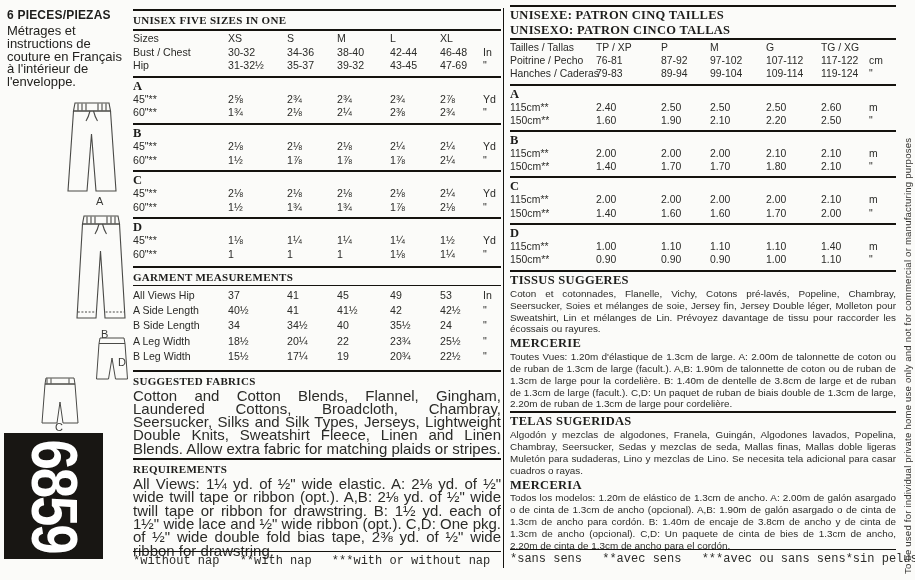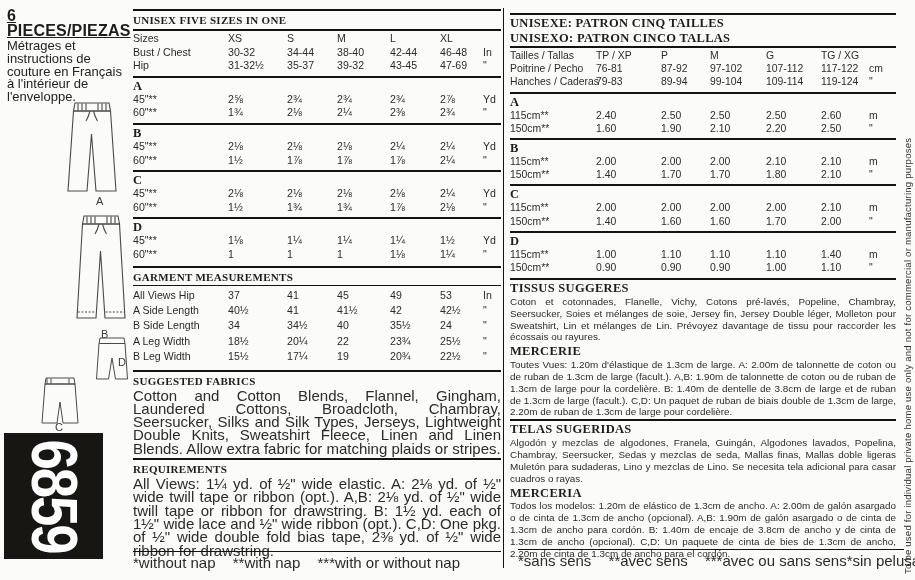--- a/index.html
+++ b/index.html
@@ -1,21 +1,21 @@
 <!DOCTYPE html>
 <html><head>
 <meta charset="utf-8">
 <style>
   html,body{margin:0;padding:0;}
   body{width:915px;height:580px;background:#fbfbf9;position:relative;overflow:hidden;
        font-family:"Liberation Sans",sans-serif;color:#1d1d1b;}
   
   #left-col{position:absolute;left:7px;top:8px;width:122px;}
   #mid-col{position:absolute;left:133px;top:8px;width:368px;}
-  #intl-col{position:absolute;left:510px;top:12px;width:386px;}
+  #intl-col{position:absolute;left:510px;top:4px;width:386px;}
   #divider{position:absolute;left:503px;top:8px;height:560px;border-left:1.5px solid #15130f;}
   
   .rl2{border-top:2.4px solid #15130f;margin:1px 0;}
   .rl1{border-top:1.1px solid #15130f;margin:0 0 2px;}
   
   .st{font-family:"Liberation Serif",serif;font-weight:bold;font-size:11px;line-height:16px;
       letter-spacing:.3px;margin:0;}
   .st.sm{font-size:12.5px;line-height:14.5px;}
   
   .grid{display:grid;}
@@ -23,33 +23,33 @@
   .intl{grid-template-columns:86px 65px 49px 56px 55px 48px 1fr;}
   .c{font-size:10.6px;line-height:13.6px;white-space:nowrap;color:#2b2b28;}
   .meas .c{line-height:15.4px;}
   .intl .c{font-size:10.4px;line-height:13.2px;}
   .sect{grid-column:1/-1;border-top:2.2px solid #15130f;margin-top:3px;padding-top:2px;
         font-family:"Liberation Serif",serif;font-weight:bold;font-size:12.5px;line-height:13px;}
   
   .para{font-size:15px;line-height:13.3px;text-align:justify;margin:0 0 3px;color:#2b2b28;}
   .intl-para{font-size:9.9px;line-height:11.9px;text-align:justify;margin:0 0 1px;color:#2b2b28;}
   
-  #pieces-line{font-weight:bold;font-size:16px;line-height:15px;letter-spacing:.2px;text-decoration:underline;}
+  #pieces-line{font-weight:bold;font-size:12px;line-height:15px;letter-spacing:.2px;}
   #french-note{font-size:13px;line-height:12.8px;color:#23221f;margin-top:2px;}
   .sketch{position:absolute;}
   .sketch svg{display:block;}
   .view-letter{position:absolute;font-size:11px;color:#3a3a37;}
   #number-box{position:absolute;left:4px;top:433px;width:99px;height:126px;background:#181613;}
   #pattern-number{position:absolute;left:50%;top:50%;
      transform:translate(-50%,-50%) rotate(90deg) scale(1.05,1.25);
      color:#fff;font-weight:bold;font-size:52px;letter-spacing:-2px;font-family:"Liberation Sans",sans-serif;}
   
-  .fn{font-size:15px;color:#2b2b28;white-space:nowrap;}
+  .fn{font-size:12px;color:#2b2b28;white-space:nowrap;font-family:Liberation Mono, monospace;}
   #nap-fn{position:absolute;left:133px;top:551px;width:368px;}
-  #intl-fn{position:absolute;left:510px;top:549px;width:386px;margin-left:8px;}
+  #intl-fn{position:absolute;left:510px;top:549px;width:386px;}
   #intl-fn .row{display:flex;justify-content:space-between;}
   .fn span{margin-right:13px;}
   .fn span:last-child{margin-right:0;}
   
   #disclaimer{position:absolute;right:2px;top:8px;height:566px;
      writing-mode:vertical-rl;transform:rotate(180deg);
      font-size:9.6px;letter-spacing:.2px;color:#33322f;}
 </style>
 </head>
 <body>
@@ -119,21 +119,21 @@
   <div class="grid eng" id="eng-size">
       <div class="c lbl">Sizes</div>
       <div class="c">XS</div>
       <div class="c">S</div>
       <div class="c">M</div>
       <div class="c">L</div>
       <div class="c">XL</div>
       <div class="c unit"></div>
       <div class="c lbl">Bust / Chest</div>
       <div class="c">30-32</div>
-      <div class="c">34-44</div>
+      <div class="c">34-36</div>
       <div class="c">38-40</div>
       <div class="c">42-44</div>
       <div class="c">46-48</div>
       <div class="c unit">In</div>
       <div class="c lbl">Hip</div>
       <div class="c">31-32½</div>
       <div class="c">35-37</div>
       <div class="c">39-32</div>
       <div class="c">43-45</div>
       <div class="c">47-69</div>

